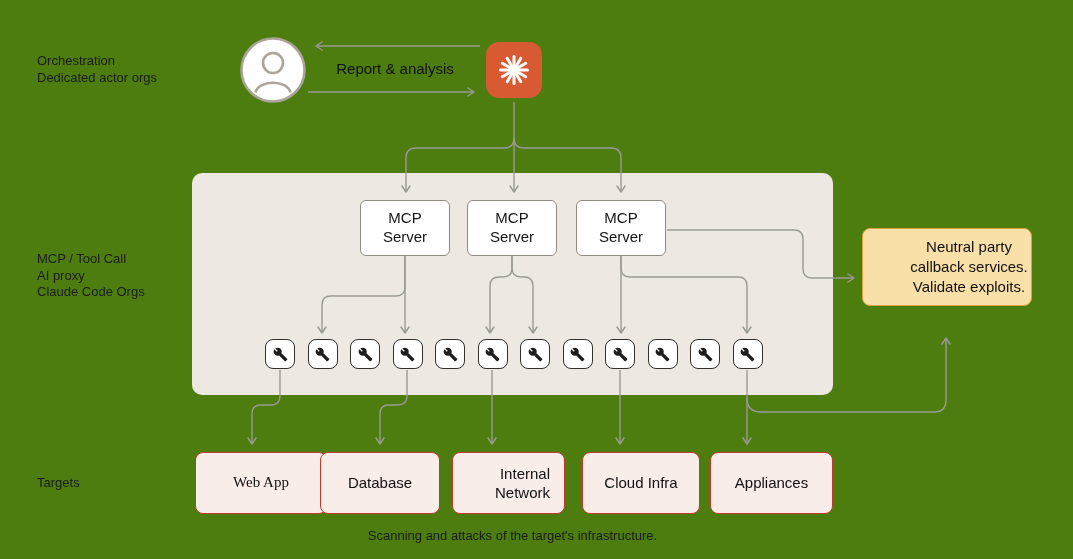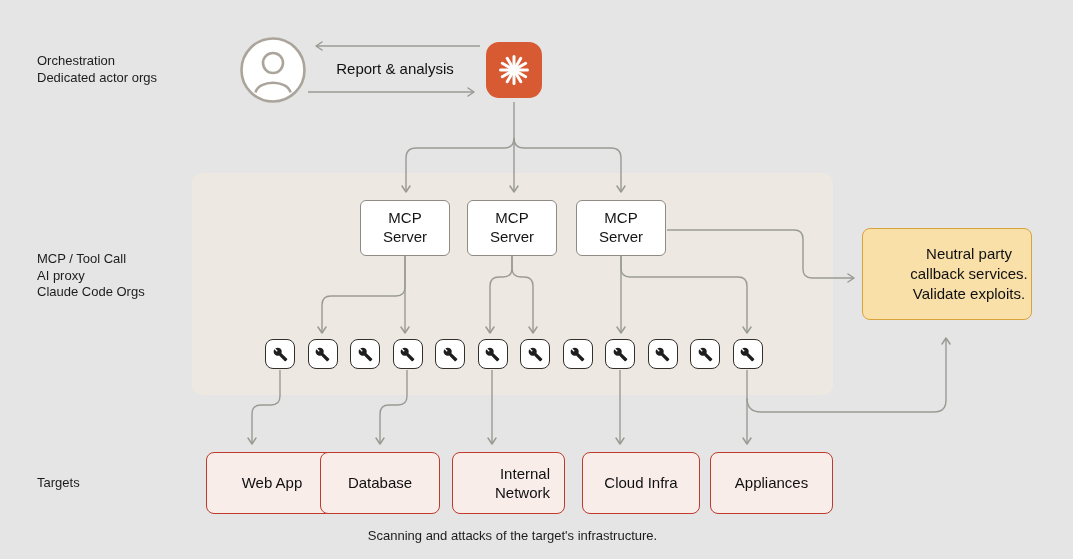--- a/index.html
+++ b/index.html
@@ -1,17 +1,17 @@
 <!DOCTYPE html>
 <html style="--accent-orange: #D75A33; --panel-beige: #EDE8E2; --target-fill: #F9EDEA; --target-border: #BF3B2E; --callback-fill: #F9E0A9; --callback-border: #D9A33C; --line-gray: #9A9A94;"><head>
 <meta charset="utf-8">
 <style>
   html,body { margin:0; padding:0; background:#ffffff; }
   .canvas {
-    position:relative; width:1073px; height:559px; background:#e5e5e5;
+    position:relative; width:1073px; height:559px; background:#4d7c0f;
     font-family:"Liberation Sans", sans-serif; color:#141414; overflow:hidden;
   }
   .wires { position:absolute; left:0; top:0; pointer-events:none; }
   .wire { stroke:var(--line-gray,#9A9A94); stroke-width:1.4; fill:none; }
   .side-label { position:absolute; font-size:13px; line-height:1.28; white-space:pre-line; color:#1c1c1c; }
   .report-label { position:absolute; left:312px; top:60px; width:166px; text-align:center; font-size:15px; color:#111; }
   .orch-note { position:absolute; left:540px; top:106px; font-size:12.5px; line-height:1.3; white-space:pre-line; color:#1c1c1c; }
   .actor { position:absolute; left:240px; top:37px; width:66px; height:66px; }
   .claude {
     position:absolute; left:486px; top:42px; width:56px; height:56px;
@@ -33,21 +33,21 @@
     width:30px; height:30px; background:#ffffff; border:1.3px solid #332F2B; border-radius:8px;
     box-sizing:border-box; display:flex; align-items:center; justify-content:center;
   }
   .target {
     position:absolute; top:452px; height:62px; box-sizing:border-box;
     background:var(--target-fill,#F9EDEA); border:1.4px solid var(--target-border,#BF3B2E);
     border-radius:8px; display:flex; align-items:center; justify-content:center;
     text-align:center; font-size:15px; line-height:1.3; padding:0 14px; color:#101010;
   }
   .callback {
-    position:absolute; left:862px; top:228px; width:170px; height:92px; box-sizing:border-box;
+    position:absolute; left:862px; top:228px; width:170px; height:78px; box-sizing:border-box;
     background:var(--callback-fill,#F9E0A9); border:1.4px solid var(--callback-border,#D9A33C);
     border-radius:8px; display:flex; align-items:center; justify-content:center;
     text-align:center; font-size:15px; font-weight:500; line-height:1.35;
     white-space:pre-line; color:#101010;padding-left:44px;
   }
   .caption { position:absolute; left:192px; top:528px; width:641px; text-align:center; font-size:13px; color:#1c1c1c; }
 </style>
 </head>
 <body>
 
@@ -193,21 +193,21 @@
           <path fill="#1E1E1E" d="M22.61 18.99l-9.08-9.08c.93-2.34.45-5.1-1.44-7C9.79.61 6.21.4 3.66 2.26L7.5 6.11 6.08 7.52 2.25 3.69C.39 6.23.6 9.82 2.9 12.11c1.86 1.86 4.57 2.35 6.89 1.48l9.11 9.11c.39.39 1.02.39 1.41 0l2.3-2.3c.4-.38.4-1.01 0-1.41z"></path>
         </svg>
       </div>
       <div class="chip">
         <svg viewBox="0 0 24 24" width="15" height="15">
           <path fill="#1E1E1E" d="M22.61 18.99l-9.08-9.08c.93-2.34.45-5.1-1.44-7C9.79.61 6.21.4 3.66 2.26L7.5 6.11 6.08 7.52 2.25 3.69C.39 6.23.6 9.82 2.9 12.11c1.86 1.86 4.57 2.35 6.89 1.48l9.11 9.11c.39.39 1.02.39 1.41 0l2.3-2.3c.4-.38.4-1.01 0-1.41z"></path>
         </svg>
       </div>
     </div>
 
-  <div class="target" style="left:206px; width:132px;">
+  <div class="target" style="left:195px; width:132px;font-family:Liberation Serif, serif;">
     <span>Web App</span>
   </div>
   <div class="target" style="left:320px; width:120px;">
     <span>Database</span>
   </div>
   <div class="target" style="left:452px; width:113px;text-align:right;">
     <span>Internal Network</span>
   </div>
   <div class="target" style="left:582px; width:118px;">
     <span>Cloud Infra</span>

